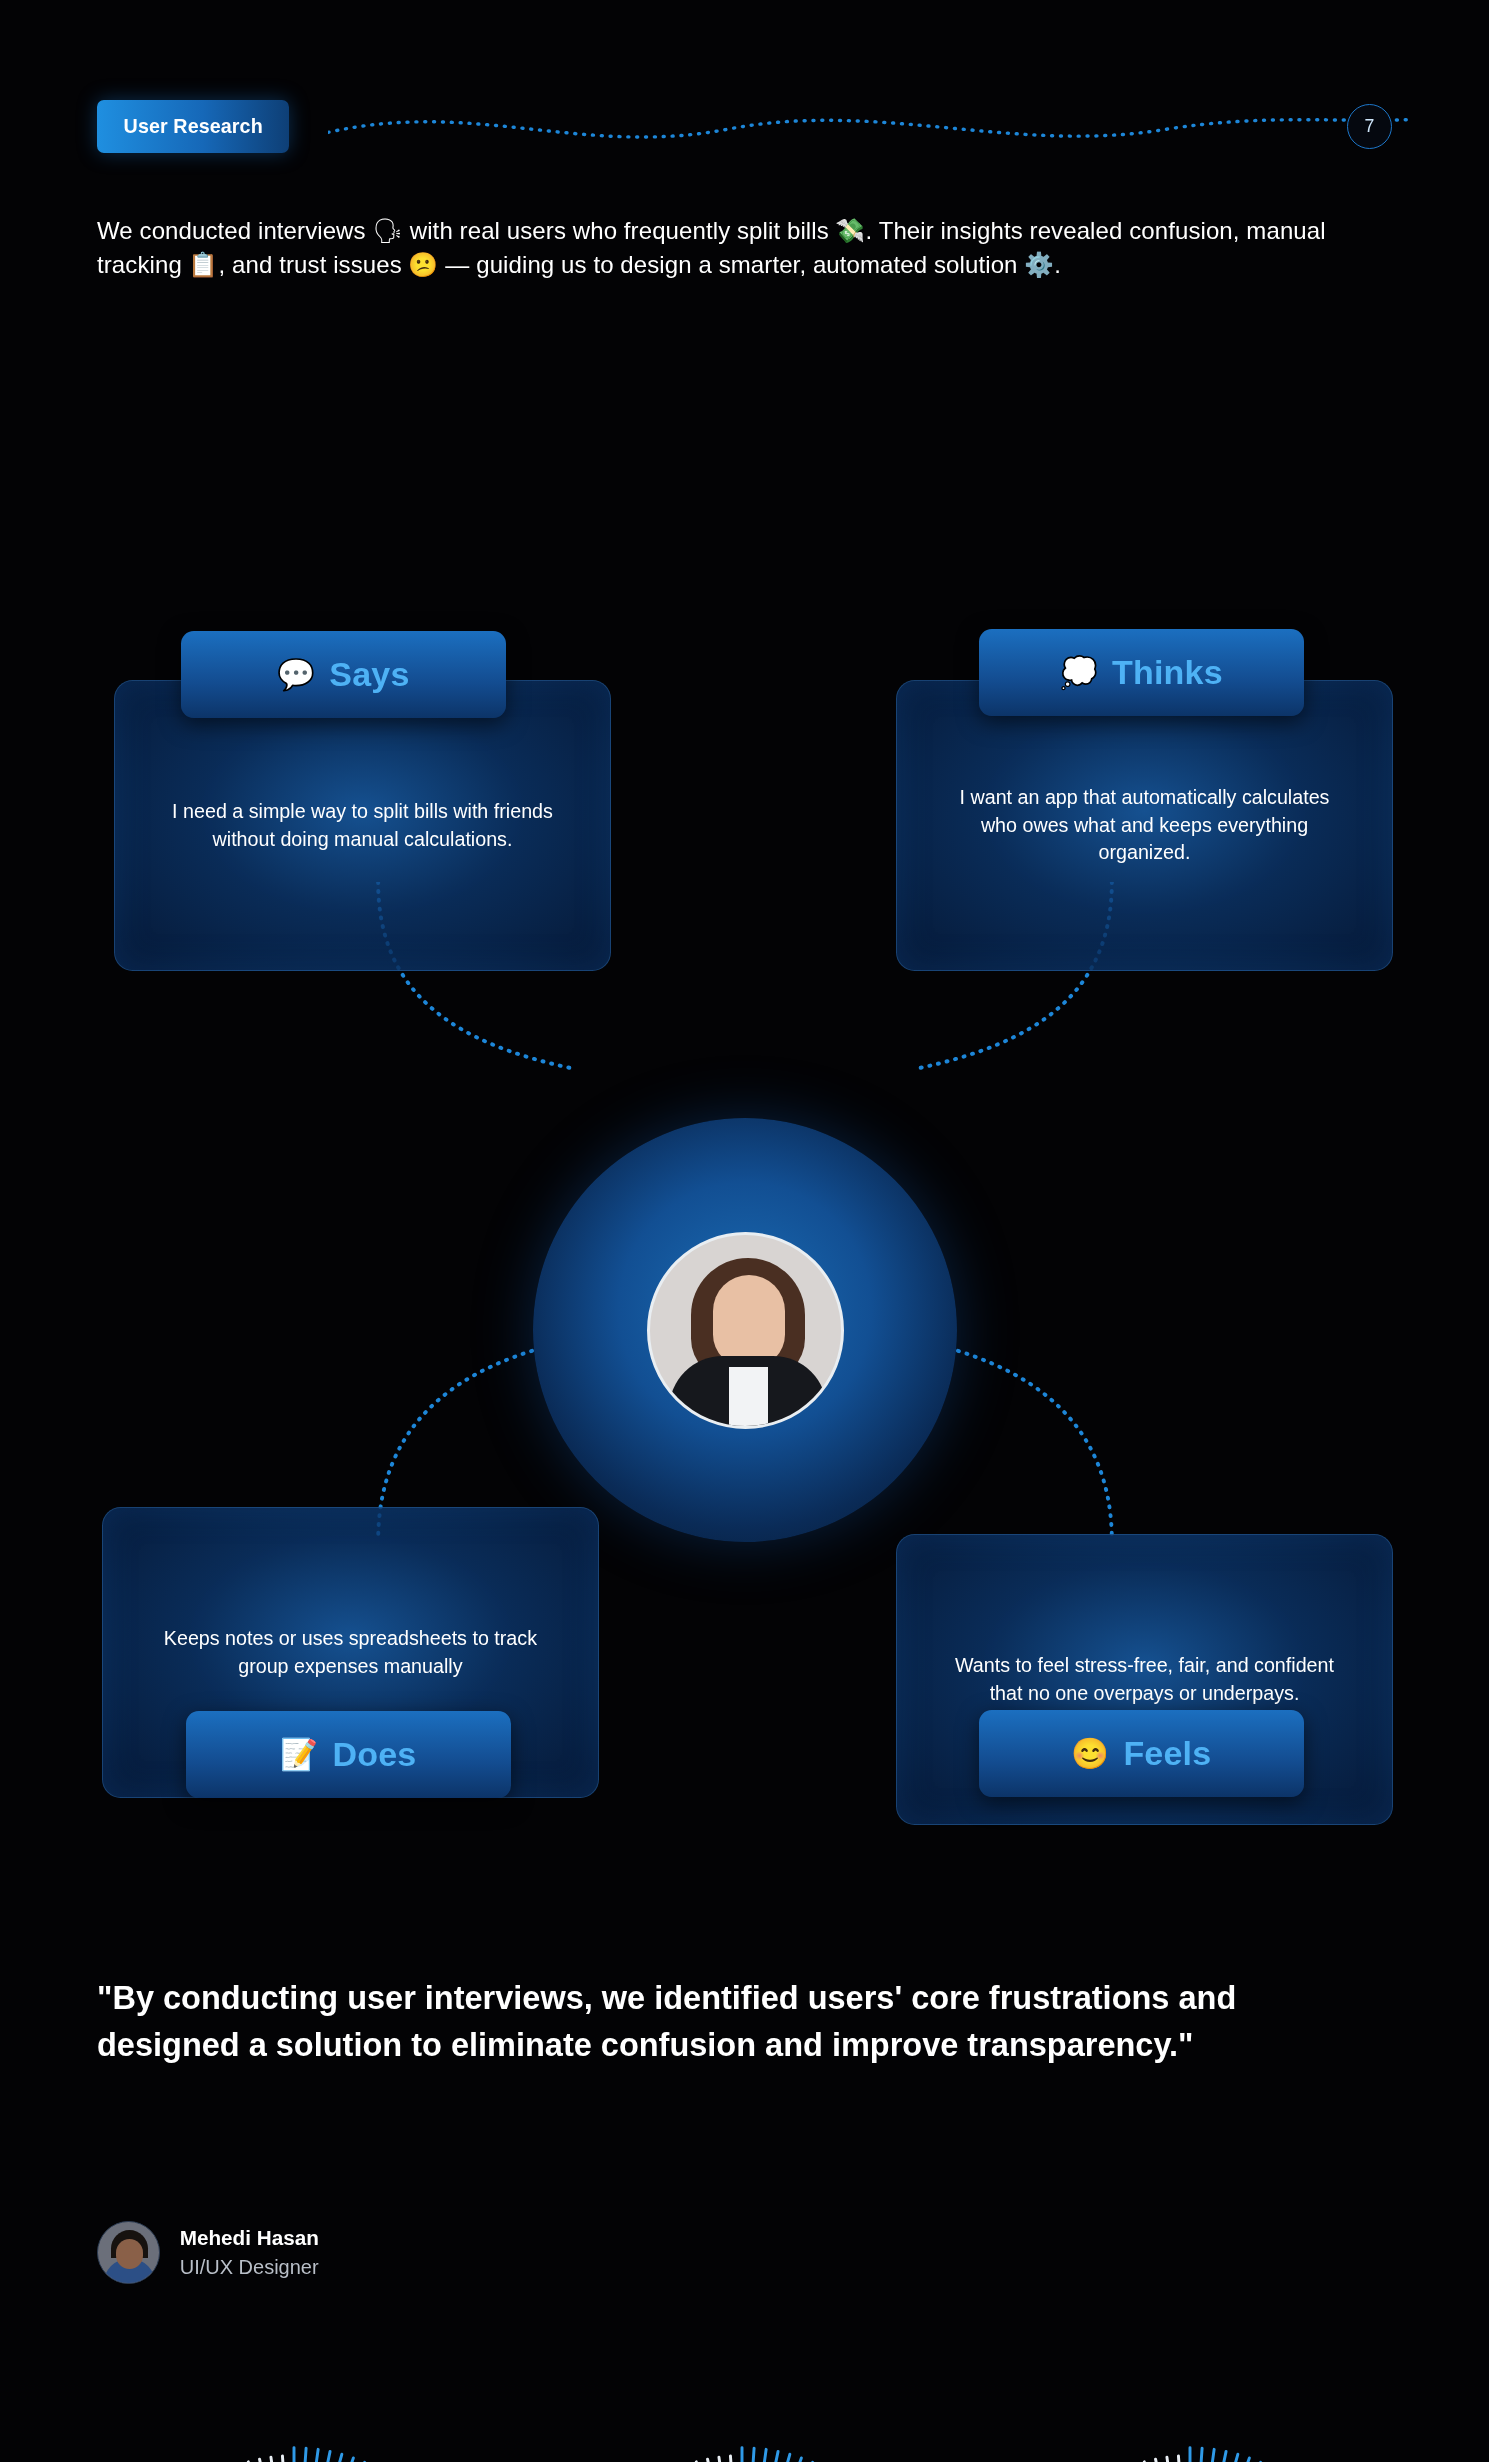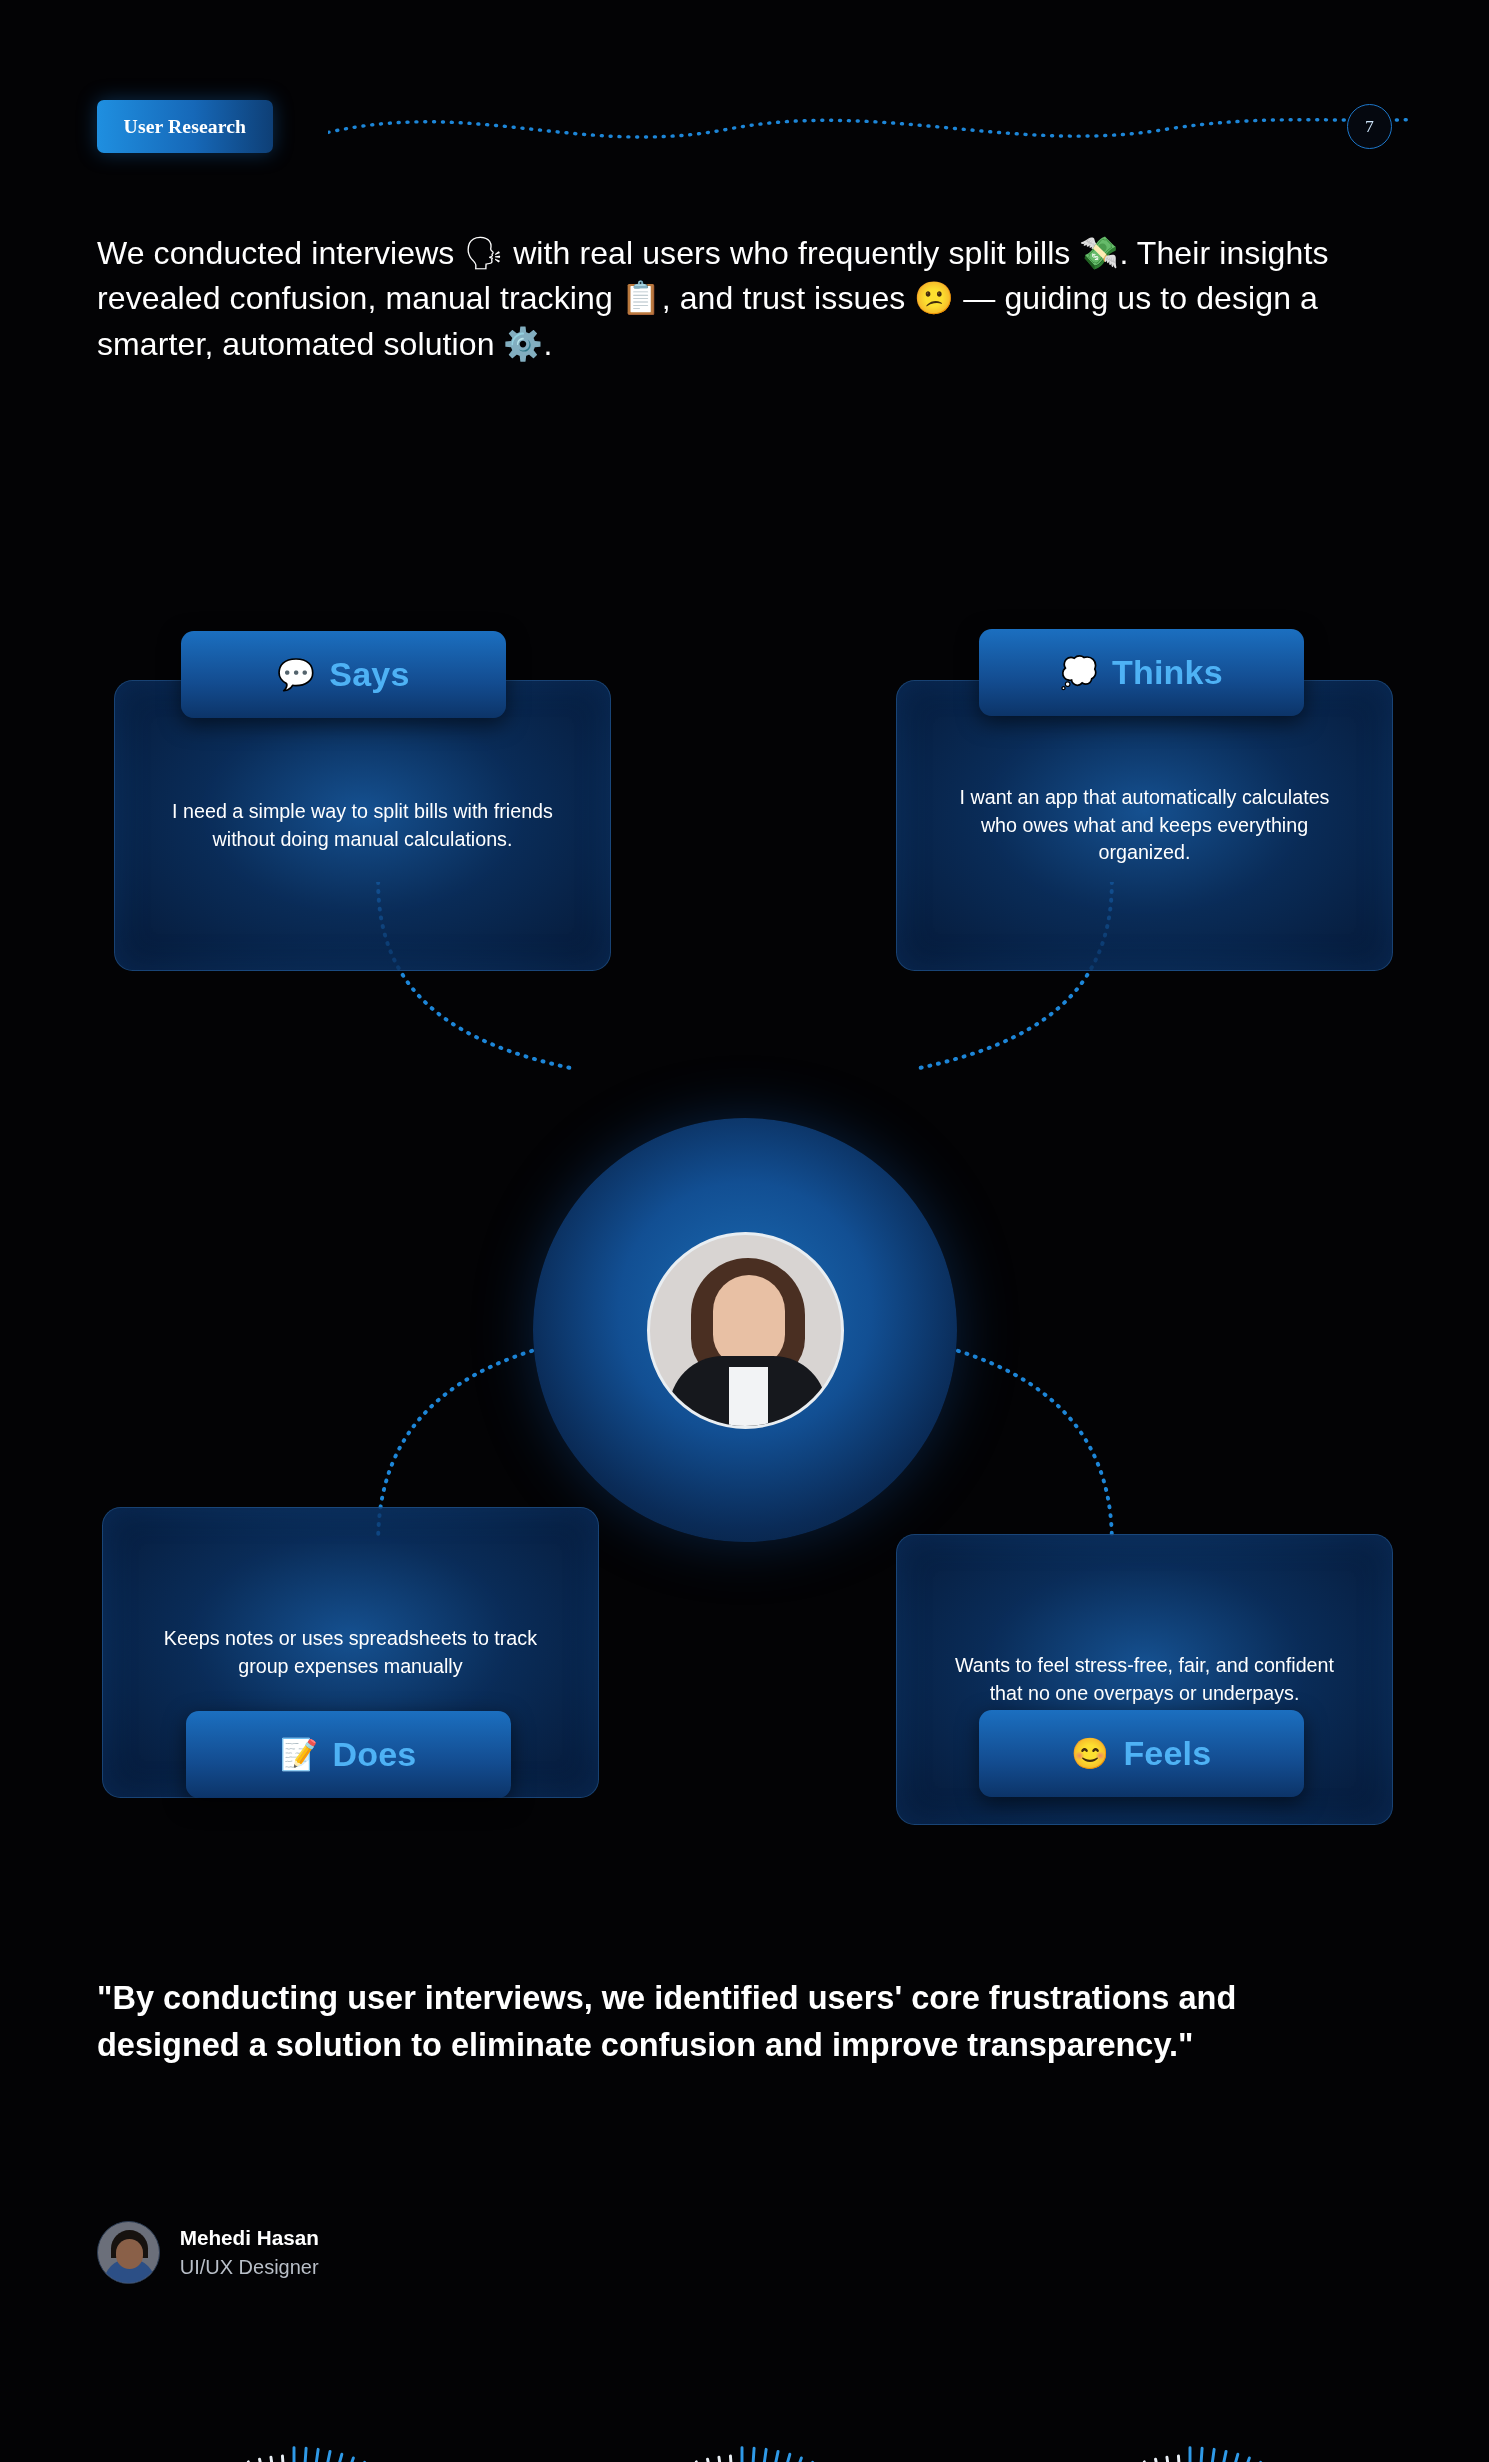--- a/index.html
+++ b/index.html
@@ -18,21 +18,20 @@
     overflow: hidden;
   }
 
   
   .header {
     position: absolute;
     top: 94px;
     left: 97px;
     right: 97px;
     height: 64px;
-    font-family: Liberation Serif, serif;
   }
   .tag-pill {
     position: absolute;
     left: 0;
     top: 5.9px;
     height: 53px;
     padding: 0 26.6px;
     display: flex;
     align-items: center;
     border-radius: 6.9px;
@@ -62,25 +61,25 @@
     font-size: 17.7px;
     display: flex;
     align-items: center;
     justify-content: center;
     background: #05080f;
   }
 
   
   .intro {
     position: absolute;
-    top: 231px;
+    top: 214px;
     left: 97px;
     width: 1261px;
     color: #ffffff;
-    font-size: 32px;
+    font-size: 24px;
     line-height: 1.42;
     letter-spacing: 0.1px;
   }
 
   
   .map {
     position: absolute;
     top: 616px;
     left: 97px;
     width: 1296px;

